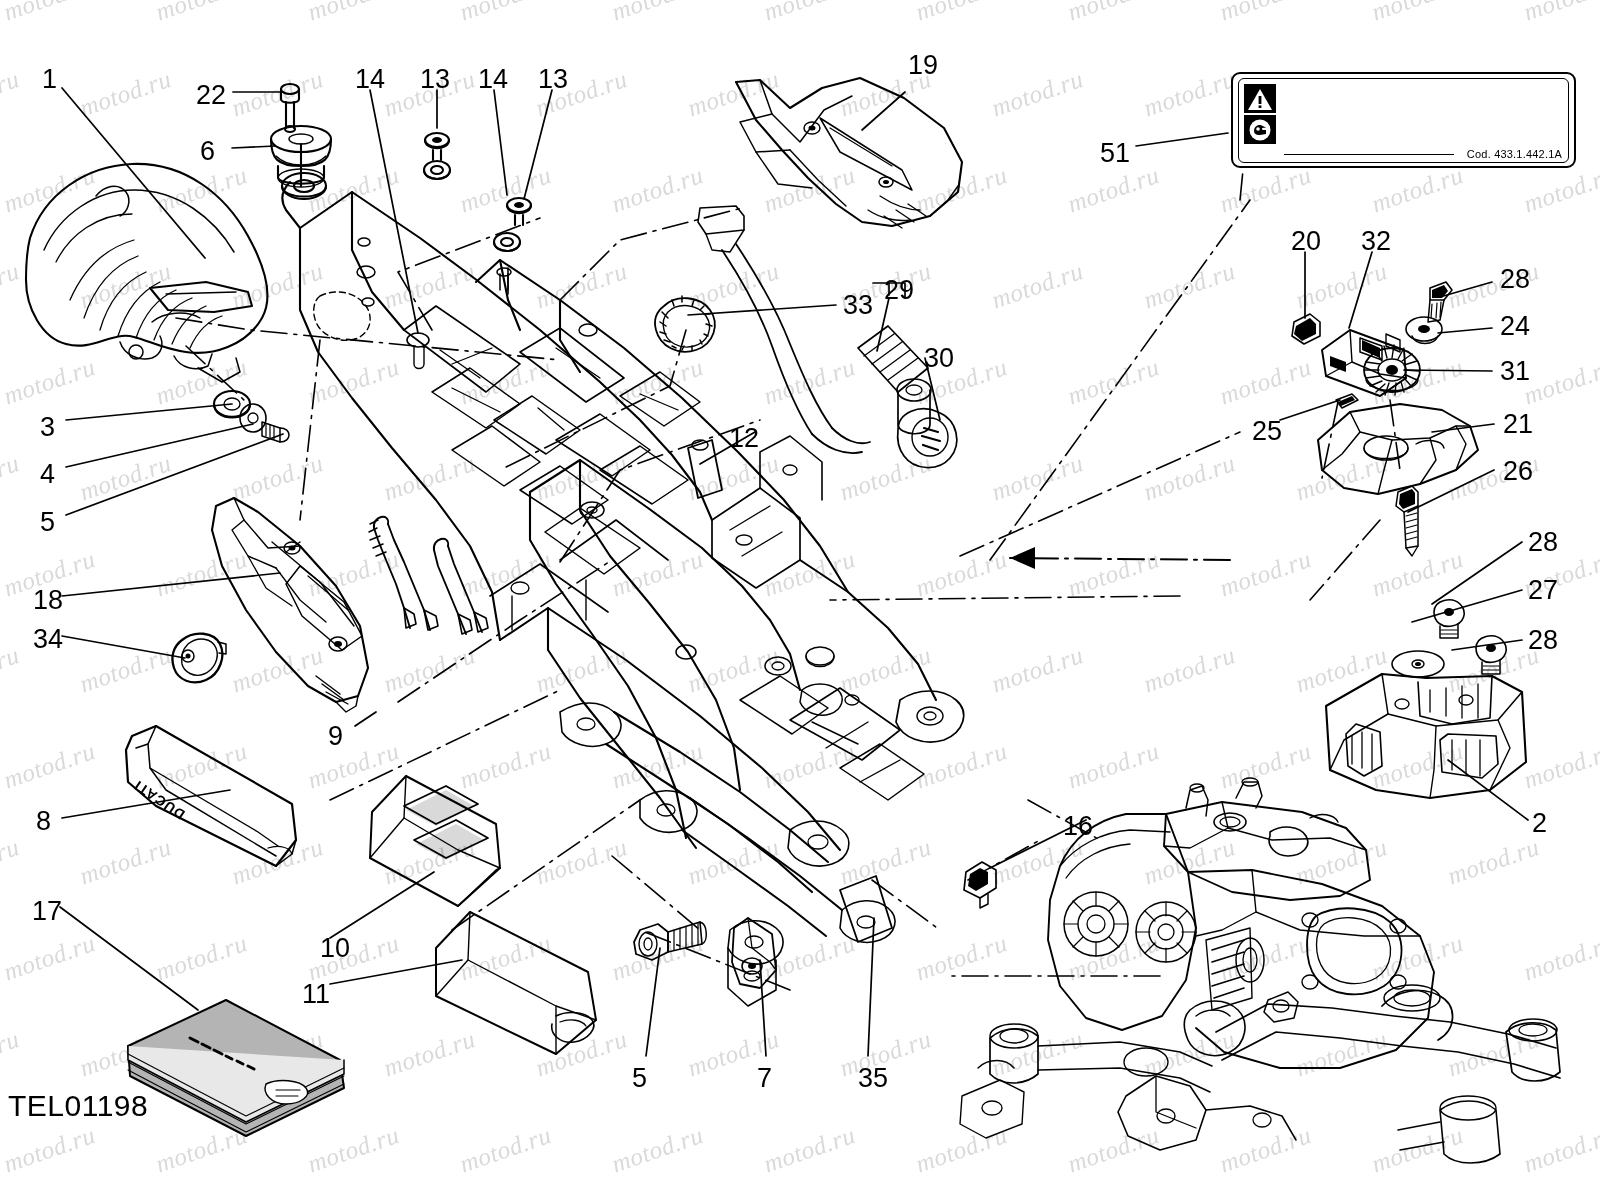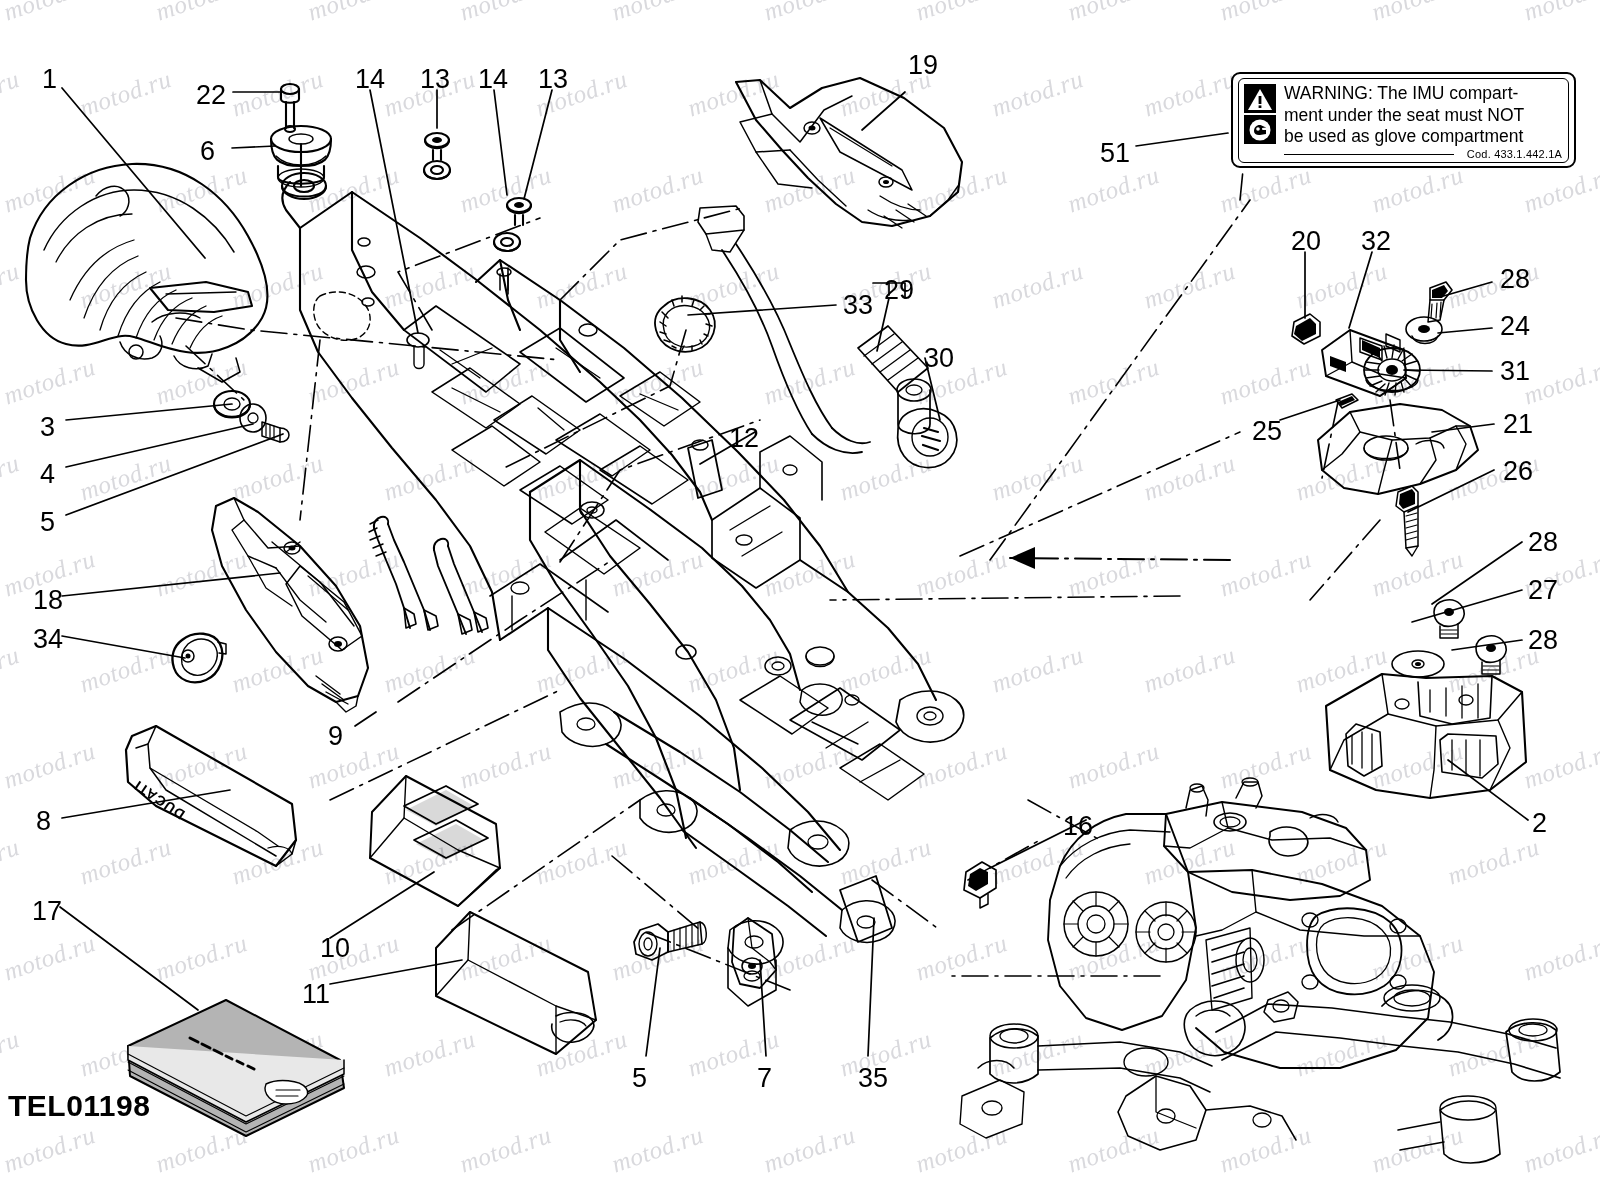--- a/index.html
+++ b/index.html
@@ -77,21 +77,21 @@
   }
   #warning .wcode{
     font-family:"Liberation Sans", sans-serif;
     font-size:11px;color:#000;letter-spacing:.2px;
   }
 
   
   #diagcode{
     position:absolute;z-index:30;left:8px;top:1089px;
     font-family:"Liberation Sans", sans-serif;
-    font-size:30px;color:#000;letter-spacing:.5px;font-weight:bold;
+    font-size:30px;color:#000;letter-spacing:.5px;
   }
 </style>
 </head>
 <body>
 
 <div id="stage">
 
   <div id="wm">
       <span class="wmtext" style="left: 0px; top: 0px; color: rgb(217, 217, 221); transform: rotate(-19deg);">motod.ru</span>
       <span class="wmtext" style="left: 152px; top: 0px; color: rgb(217, 217, 221); transform: rotate(-19deg);">motod.ru</span>
@@ -917,25 +917,20 @@
           </div>
           <div class="wicon">
             <svg width="26" height="24" viewBox="0 0 26 24">
               <circle cx="13" cy="12" r="10.5" fill="#fff"></circle>
               <path d="M7 13 C7 9 10 6.5 13.5 7 L19 9.5 L19 16 L13 17 C9.5 17.4 7 15.8 7 13 Z" fill="#000"></path>
               <circle cx="11" cy="11" r="1.8" fill="#fff"></circle>
               <path d="M15 10 L19 9.6 L19 12 L15.4 12 Z" fill="#fff"></path>
             </svg>
           </div>
         </div>
-        <div class="wtext">
-          <div>WARNING: The IMU compart-</div>
-          <div>ment under the seat must NOT</div>
-          <div>be used as glove compartment</div>
-        </div>
       </div>
       <div class="wfoot">
         <div class="wrule"></div>
         <span class="wcode">Cod. 433.1.442.1A</span>
       </div>
     </div>
   </div>
 
   <div id="diagcode">TEL01198</div>
 

